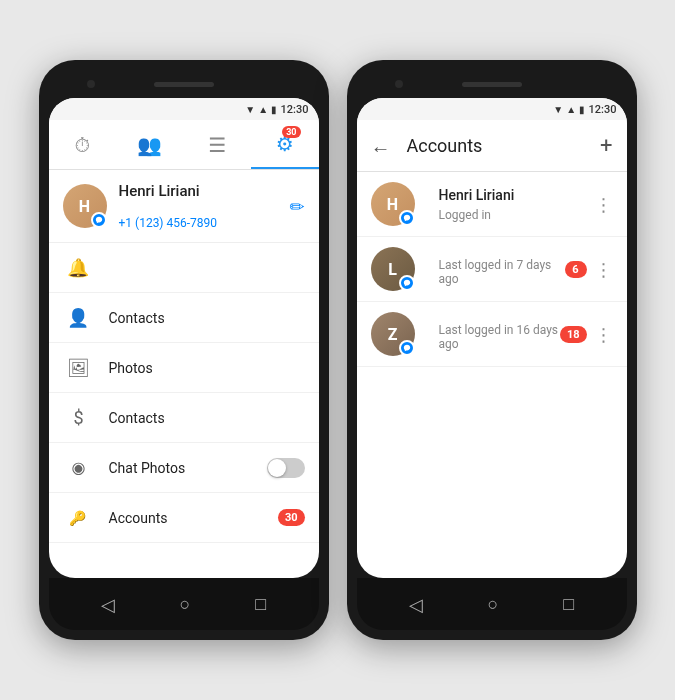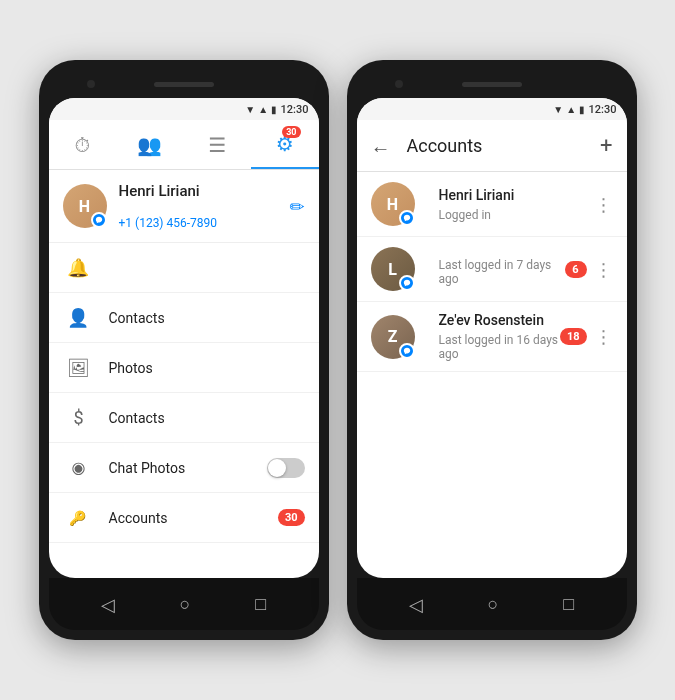--- a/index.html
+++ b/index.html
@@ -481,21 +481,20 @@
         <div class="account-item">
           <div class="avatar-wrap">
             <div class="avatar face-z">Z</div>
             <div class="avatar-badge">
               <svg viewBox="0 0 10 10" fill="white">
                 <path d="M5 1C2.8 1 1 2.6 1 4.6c0 1.1.5 2.1 1.3 2.8V9l1.8-1c.3.1.6.1.9.1 2.2 0 4-1.6 4-3.6S7.2 1 5 1z"></path>
               </svg>
             </div>
           </div>
           <div class="account-info">
-            <div class="account-name">Ze'ev Rosenstein</div>
             <div class="account-status">Last logged in 16 days ago</div>
           </div>
           <div class="account-right">
             <span class="red-badge">18</span>
             <span class="more-dots">⋮</span>
           </div>
         </div>
 
       </div>
     </div>

